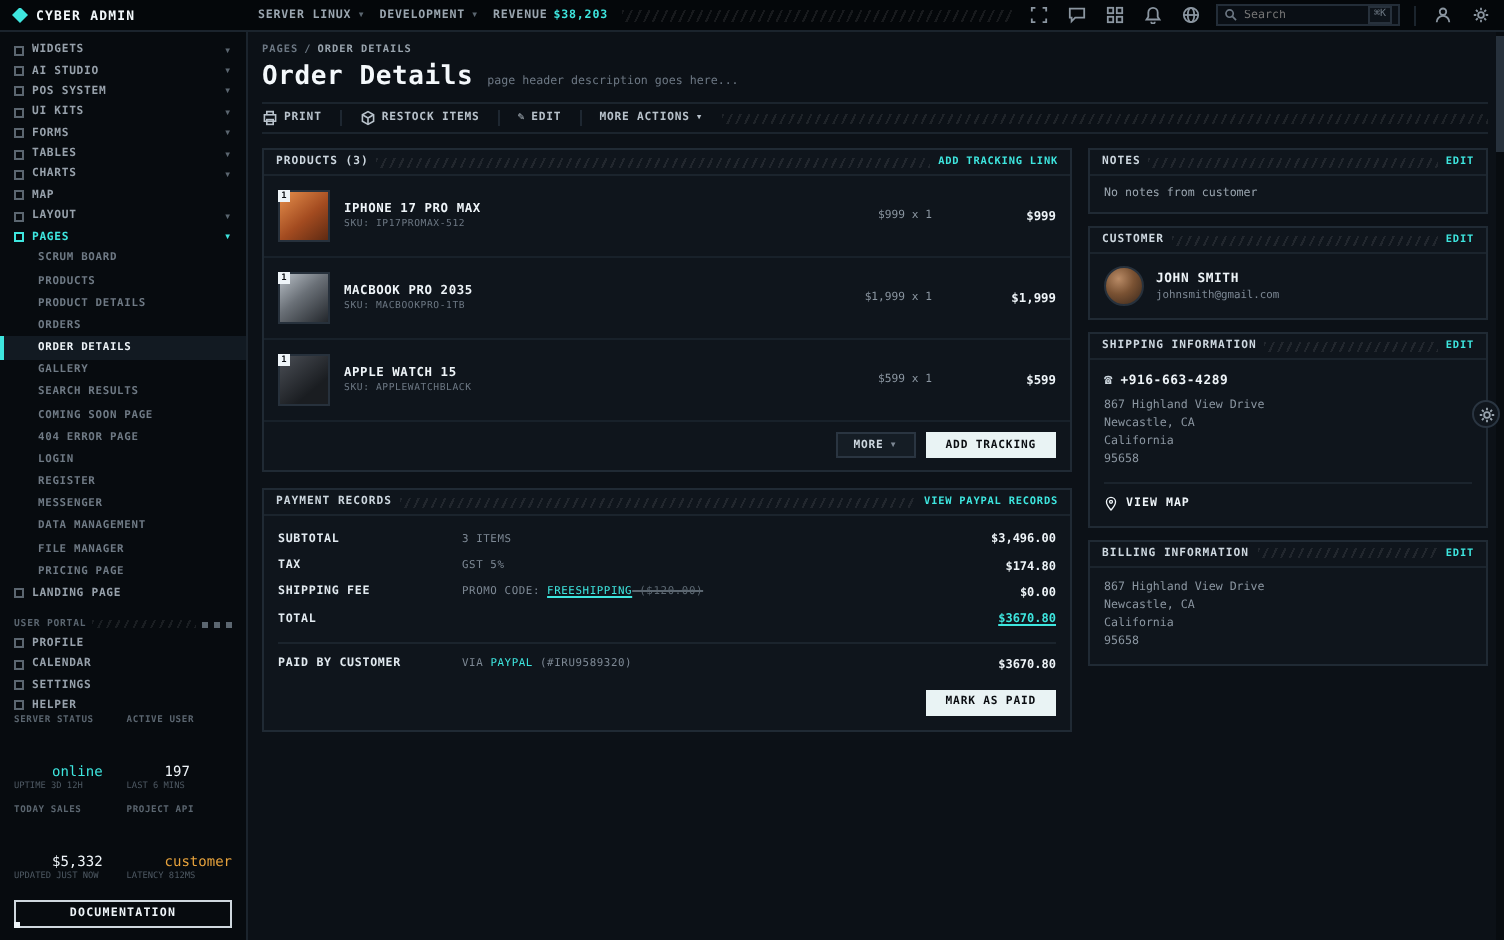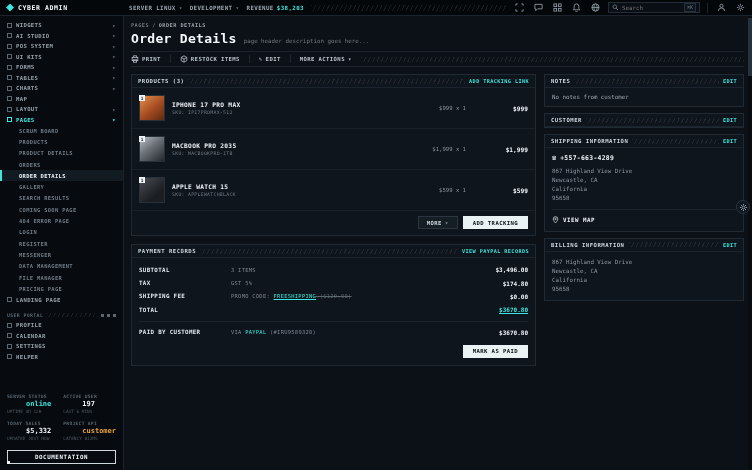--- a/index.html
+++ b/index.html
@@ -49,21 +49,21 @@
   .nav-item.active-parent .caret { color:#3ee6df; }
   .sub-item { height:11.3px; display:flex; align-items:center; padding:0 7px 0 19px;
     font-size:5.4px; font-weight:bold; color:#6f7a85; letter-spacing:.35px; cursor:pointer; white-space:nowrap; }
   .sub-item.active { color:#eef4f8; background:#121a22; box-shadow:inset 2px 0 0 #3ee6df; }
   .portal-head { margin-top:6px; height:9px; display:flex; align-items:center; gap:3px; padding:0 7px;
     font-size:4.8px; font-weight:bold; color:#5b6670; letter-spacing:.4px; }
   .portal-head .hatch { height:4px; }
   .mini-sq { width:3px; height:3px; background:#5b6670; }
   .status-grid { margin-top:auto; padding:0 7px; display:grid; grid-template-columns:1fr 1fr; gap:7px 6px; }
   .stat .s-label { font-size:4.6px; font-weight:bold; color:#5b6670; letter-spacing:.3px; }
-  .stat .s-value { font-size:7px; font-weight:bold; color:#eef4f8; margin-top:1px;padding-left:19px; }
+  .stat .s-value { font-size:7px; font-weight:normal; color:#eef4f8; margin-top:19px;padding-left:19px; }
   .stat .s-value.cyan { color:#3ee6df; }
   .stat .s-value.warn { color:#e6a23c; }
   .stat .s-sub { font-size:4.4px; color:#4e5963; margin-top:1px; white-space:nowrap; }
   .docs-btn { margin:9px 7px 6px; height:14px; border:1px solid #cfd8de; position:relative;
     display:flex; align-items:center; justify-content:center; cursor:pointer;
     font-size:5.8px; font-weight:bold; color:#eef4f8; letter-spacing:.6px; }
   .docs-btn::before { content:""; position:absolute; left:-1px; bottom:-1px; width:3px; height:3px; background:#eef4f8; }
 
   
   .main { flex:1; padding:6px 8px 0 7px; position:relative; background:#0c1117; overflow:hidden; }
@@ -499,32 +499,41 @@
             <div class="notes-text">No notes from customer</div>
           </div>
         </section>
 
         <section class="panel">
           <div class="panel-head">
             <span class="panel-title">CUSTOMER</span>
             <div class="hatch"></div>
             <span class="panel-link">EDIT</span>
           </div>
+          <div class="panel-body">
+            <div class="cust-row">
+              <div class="avatar"></div>
+              <div>
+                <div class="cust-name">JOHN SMITH</div>
+                <div class="cust-email">johnsmith@gmail.com</div>
+              </div>
+            </div>
+          </div>
         </section>
 
         <section class="panel">
           <div class="panel-head">
             <span class="panel-title">SHIPPING INFORMATION</span>
             <div class="hatch"></div>
             <span class="panel-link">EDIT</span>
           </div>
           <div class="panel-body">
             <div class="phone-row">
               <span class="phone-ic">☎</span>
-              <span class="phone-num">+557-663-4289</span>
+              <span class="phone-num">+916-663-4289</span>
             </div>
             <div class="addr-line">867 Highland View Drive</div>
             <div class="addr-line">Newcastle, CA</div>
             <div class="addr-line">California</div>
             <div class="addr-line">95658</div>
             <div class="viewmap-row">
               <span>
                 <svg width="7" height="8" viewBox="0 0 10 12" fill="none" stroke="#eef4f8" stroke-width="1">
                     <path d="M5 1a3.4 3.4 0 0 1 3.4 3.4C8.4 7 5 10.5 5 10.5S1.6 7 1.6 4.4A3.4 3.4 0 0 1 5 1z"></path>
                     <circle cx="5" cy="4.4" r="1.1"></circle>

